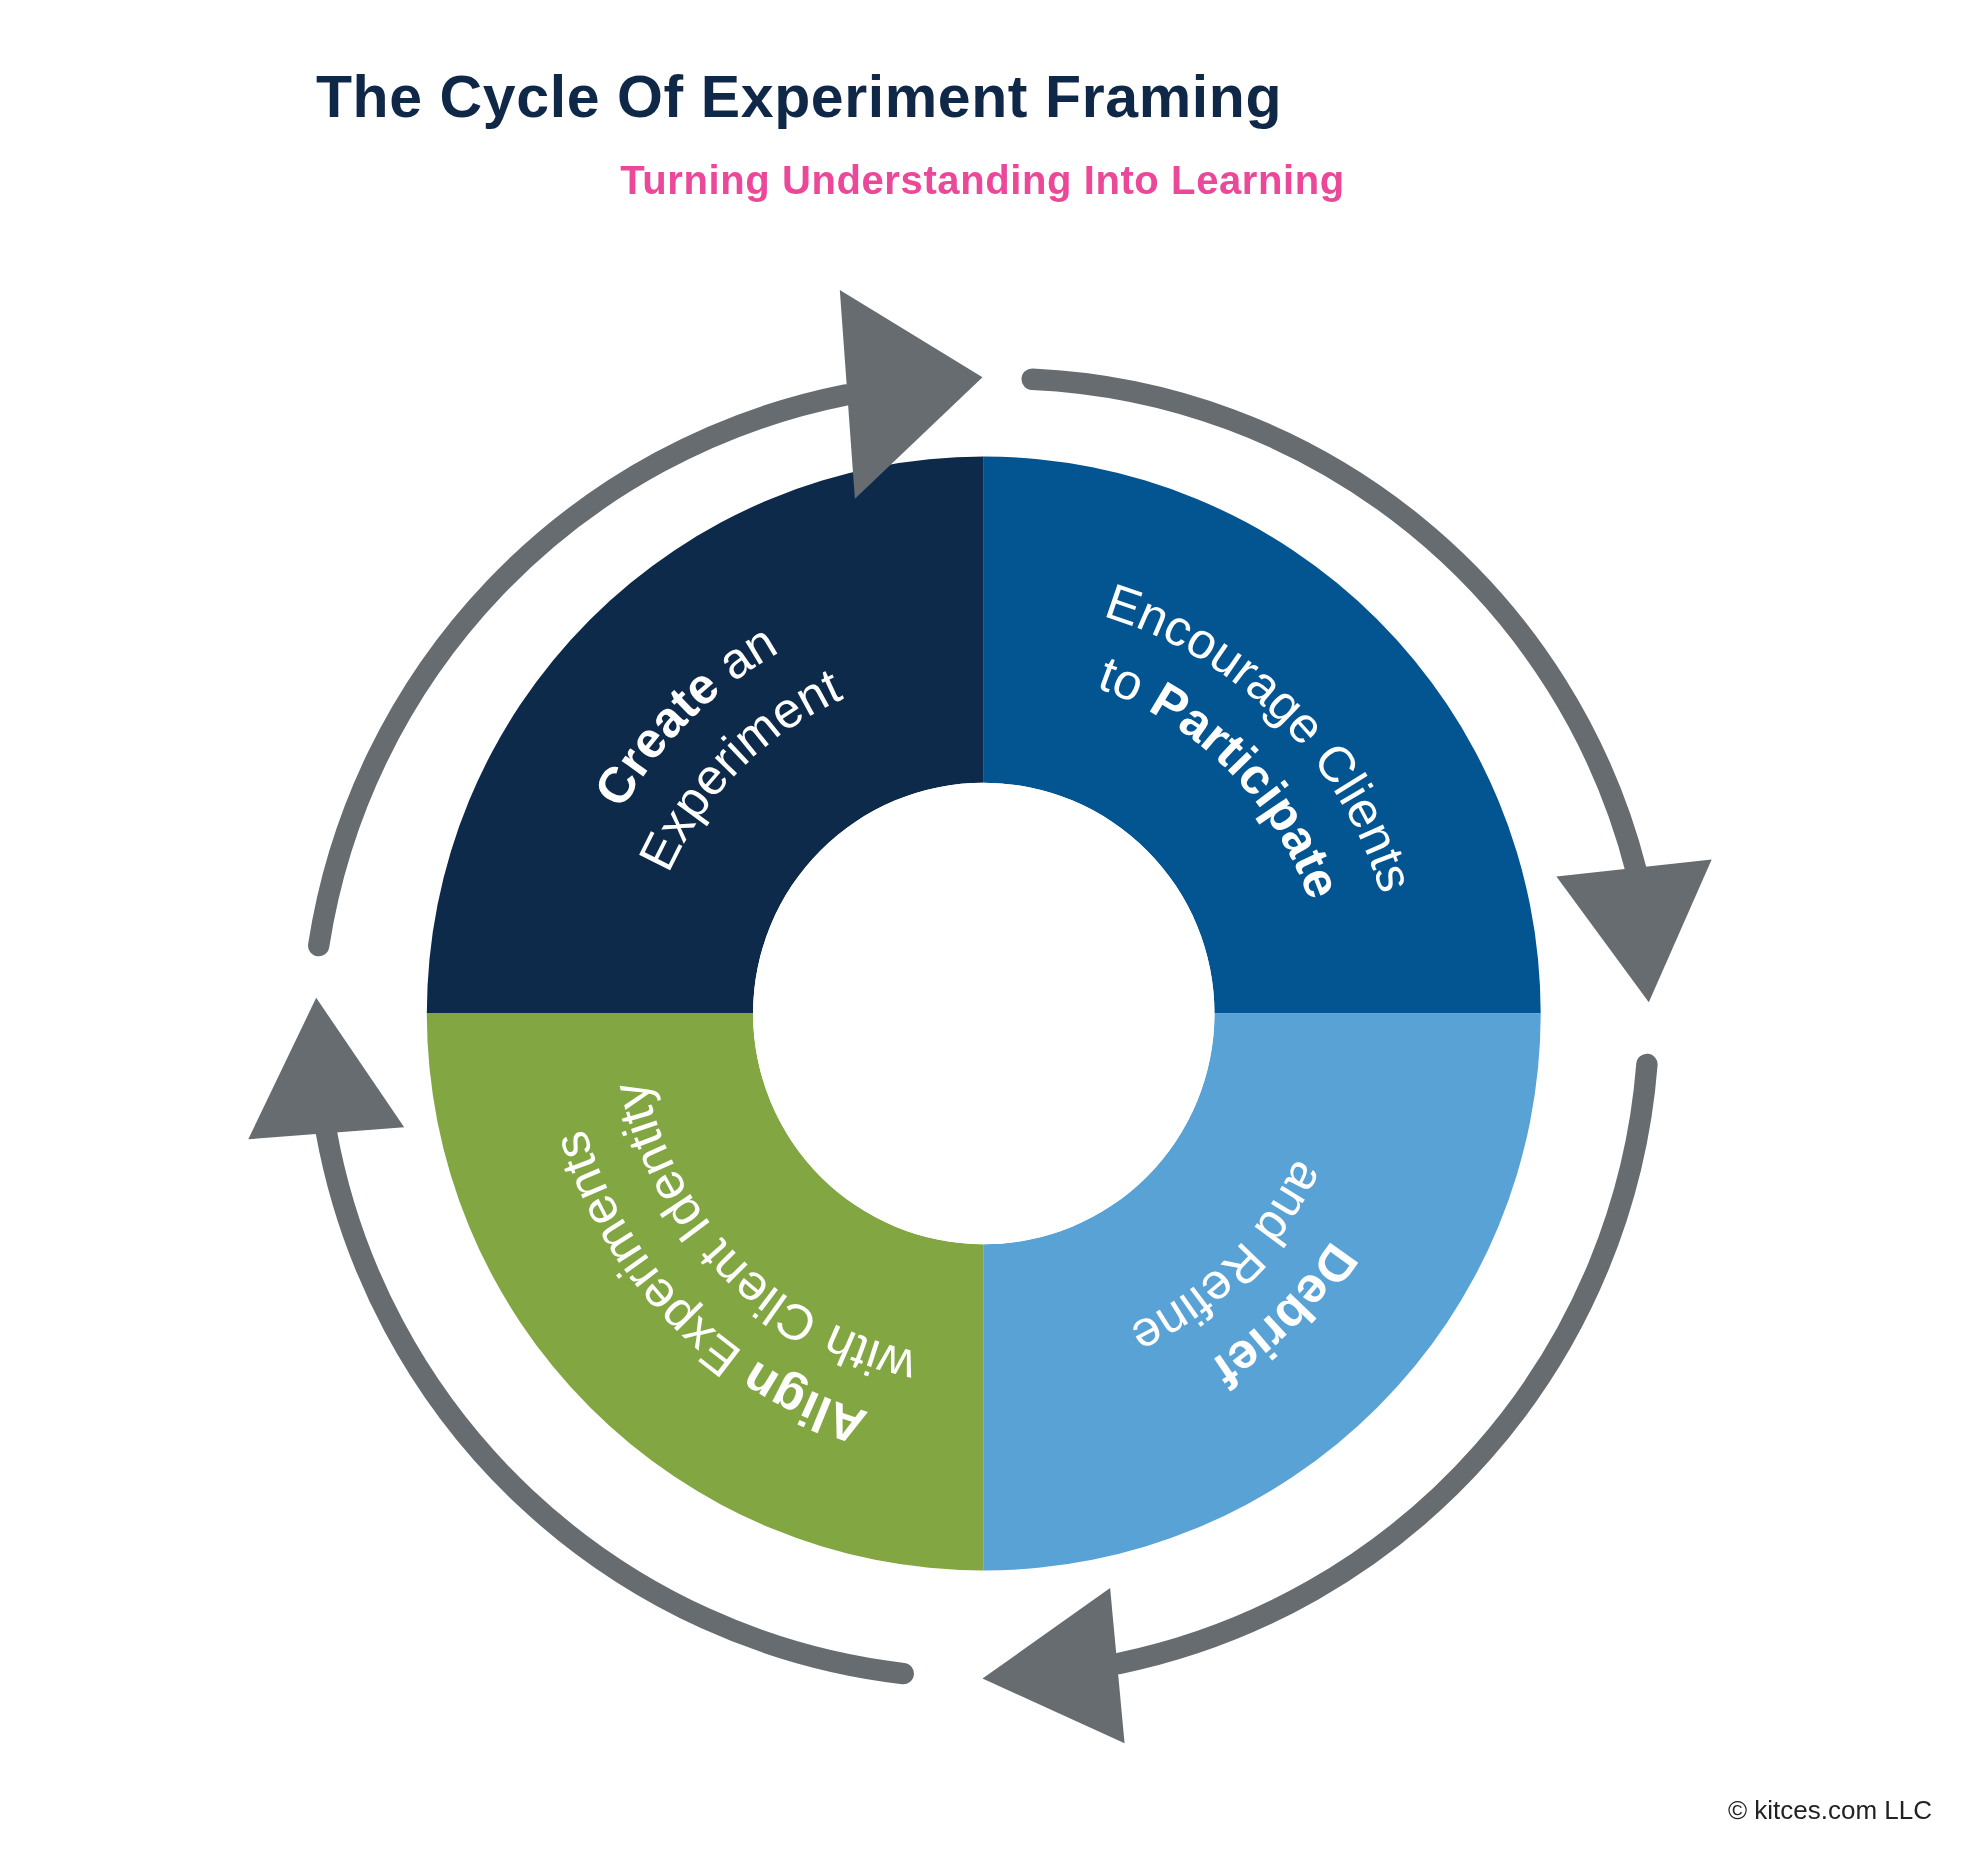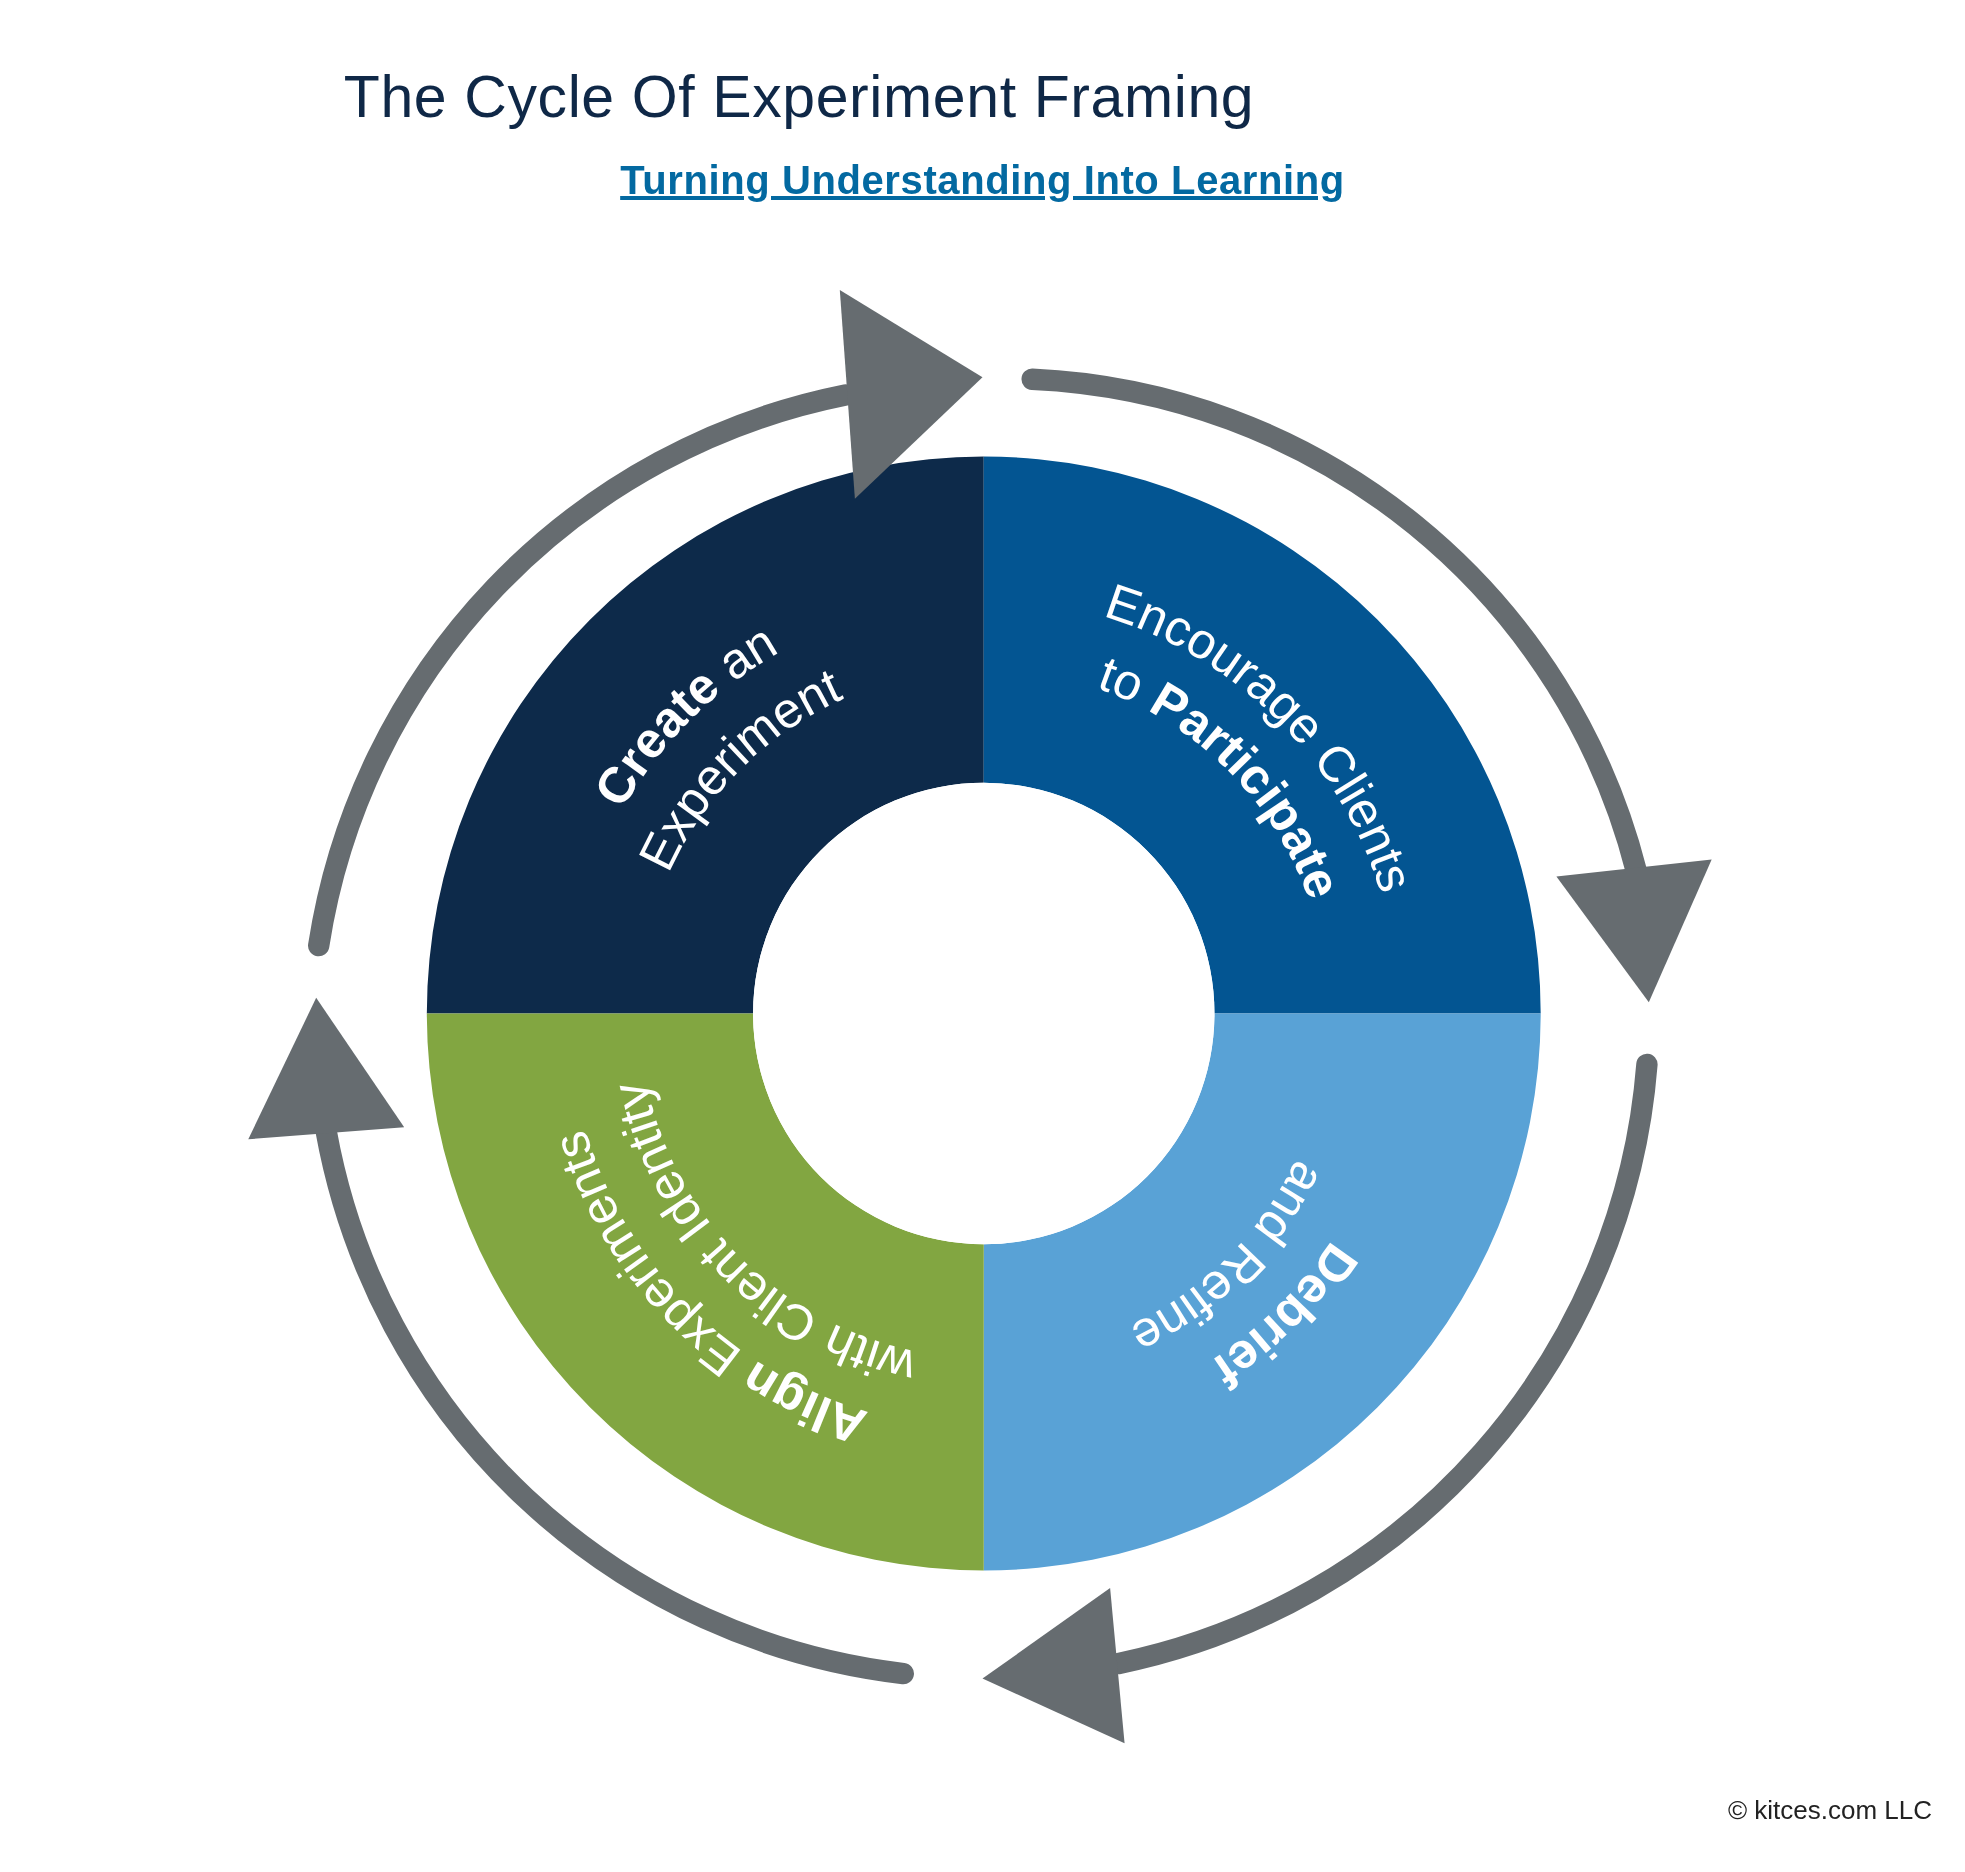--- a/index.html
+++ b/index.html
@@ -14,21 +14,21 @@
     overflow: hidden;
     font-family: "Liberation Sans", "DejaVu Sans", sans-serif;
   }
   .title {
     position: absolute;
     left: 0;
     width: 1598px;
     top: 63px;
     text-align: center;
     font-family: "Liberation Sans", sans-serif;
-    font-weight: 400;
+    font-weight: 700;
     font-size: 59px;
     line-height: 69px;
     color: #0F2847;
     letter-spacing: 0.6px;
     margin: 0;
   }
   .subtitle {
     position: absolute;
     left: 0;
     width: 1965px;
@@ -61,21 +61,21 @@
     font-size: 80px;
     fill: #ffffff;
   }
   .stage-text .light { font-weight: 400; }
   .stage-text .bold { font-weight: 700; }
 </style>
 </head>
 <body>
 
 <h1 class="title" style="color: rgb(15, 40, 71);">The Cycle Of Experiment Framing</h1>
-<h2 class="subtitle" style="color: #0369a1; text-decoration: underline;">Turning Understanding Into Learning</h2>
+<h2 class="subtitle" style="color: #ec4899;">Turning Understanding Into Learning</h2>
 
 <svg class="diagram" width="1965" height="1873" viewBox="0 0 3126 2979" xmlns="http://www.w3.org/2000/svg">
   <defs id="text-paths">
       <path id="tp-create-0" d="M 915.0268830119427 1726.607797260174 A 660 660 0 0 1 1679.607797260174 962.0268830119427" fill="none"></path>
       <path id="tp-create-1" d="M 1025.32535134931 1707.159201361478 A 548 548 0 0 1 1660.159201361478 1072.32535134931" fill="none"></path>
       <path id="tp-participate-0" d="M 1450.392202739826 962.0268830119427 A 660 660 0 0 1 2214.9731169880574 1726.607797260174" fill="none"></path>
       <path id="tp-participate-1" d="M 1469.8407986385223 1072.32535134931 A 548 548 0 0 1 2104.67464865069 1707.159201361478" fill="none"></path>
       <path id="tp-debrief-0" d="M 2214.9731169880574 1497.392202739826 A 660 660 0 0 1 1450.392202739826 2261.9731169880574" fill="none"></path>
       <path id="tp-debrief-1" d="M 2104.67464865069 1516.840798638522 A 548 548 0 0 1 1469.8407986385223 2151.67464865069" fill="none"></path>
       <path id="tp-align-0" d="M 1679.607797260174 2261.9731169880574 A 660 660 0 0 1 915.0268830119427 1497.392202739826" fill="none"></path>

